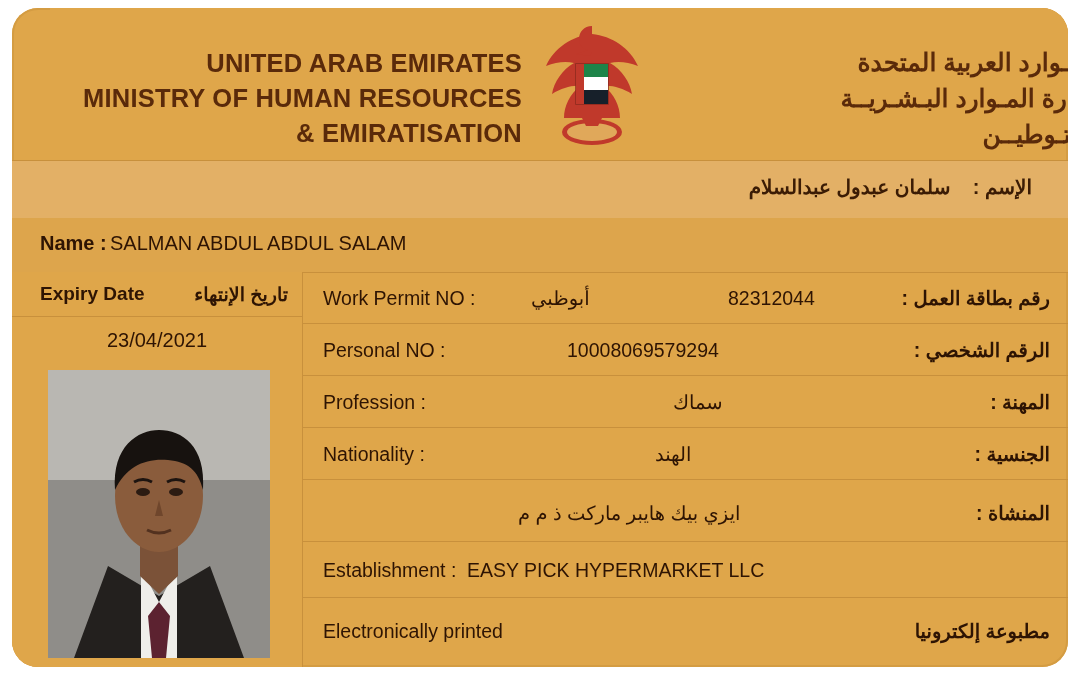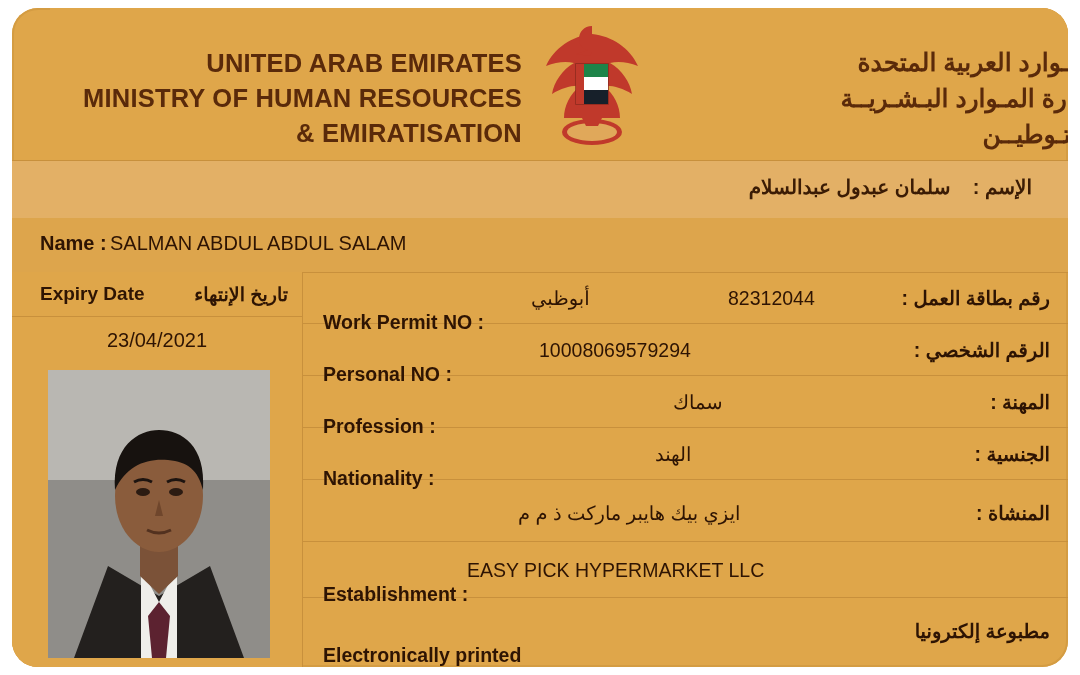--- a/index.html
+++ b/index.html
@@ -182,25 +182,24 @@
   }
   .row {
     position: relative;
     width: 100%;
     border-bottom: 1px solid #c8903c;
     box-sizing: border-box;
   }
   .row .lbl-en {
     position: absolute;
     left: 20px;
-    font-weight: bold;
-    font-size: 19.5px;
-    color: #2e1403;
-    white-space: nowrap;
-    margin-top: 24px;
+    font-weight: normal;
+    font-size: 19.5px;
+    color: #2e1403;
+    white-space: nowrap;
   }
   .row .lbl-ar {
     position: absolute;
     right: 18px;
     direction: rtl;
     font-weight: bold;
     font-size: 19.5px;
     color: #2e1403;
     white-space: nowrap;
   }
@@ -226,21 +225,21 @@
 
   .r1 { height: 52px; }
   .r1 .lbl-en { top: 15px; }
   .r1 .lbl-ar { top: 15px; }
   .r1 .val-ar { top: 15px; left: 228px; }
   .r1 .val-mid { top: 15px; left: 425px; }
 
   .r2 { height: 52px; }
   .r2 .lbl-en { top: 15px; }
   .r2 .lbl-ar { top: 15px; }
-  .r2 .val-mid { top: 15px; left: 236px; }
+  .r2 .val-mid { top: 15px; left: 264px; }
 
   .r3 { height: 52px; }
   .r3 .lbl-en { top: 15px; }
   .r3 .lbl-ar { top: 15px; }
   .r3 .val-ar { top: 15px; left: 370px; }
 
   .r4 { height: 52px; }
   .r4 .lbl-en { top: 15px; }
   .r4 .lbl-ar { top: 15px; }
   .r4 .val-ar { top: 15px; left: 352px; }

